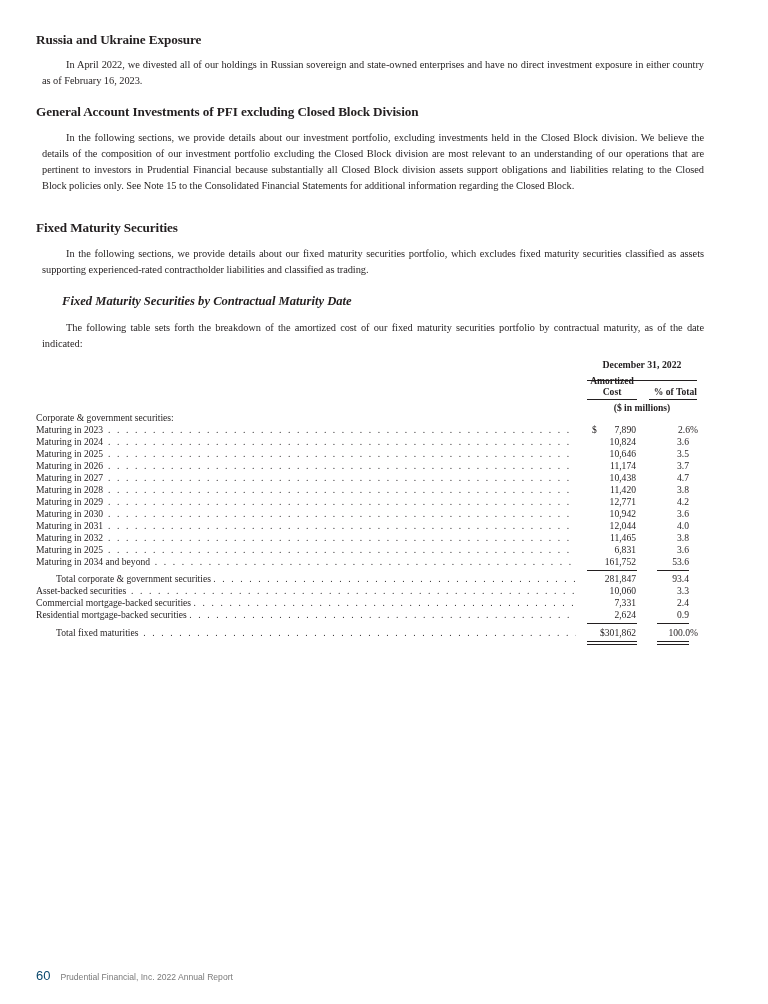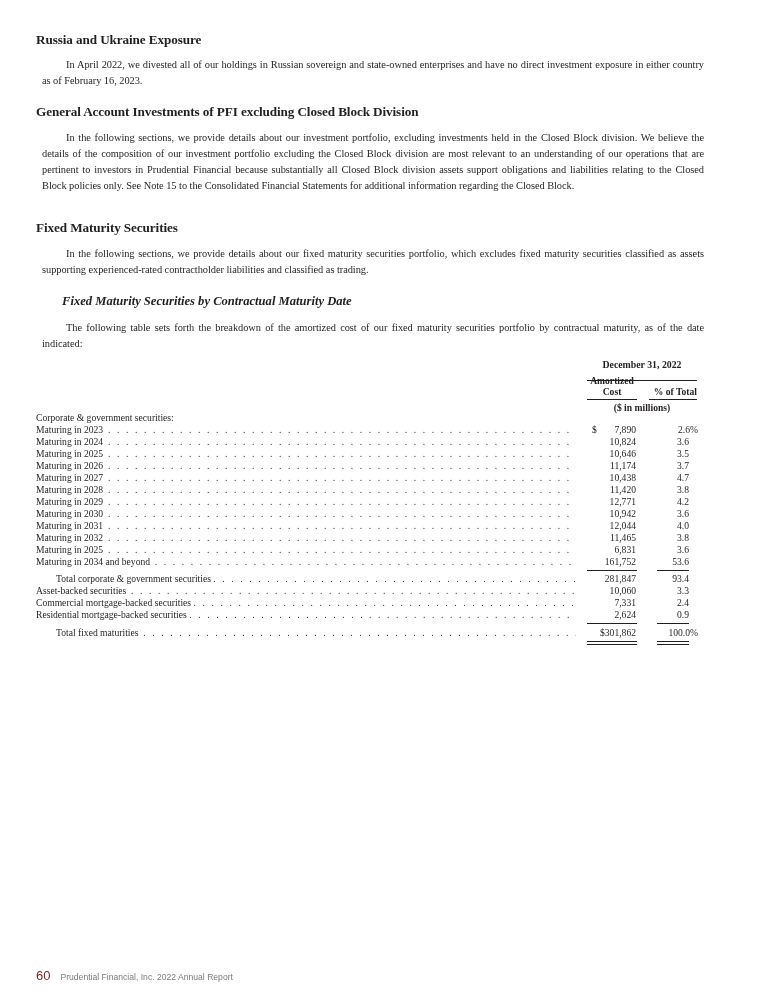--- a/index.html
+++ b/index.html
@@ -51,21 +51,21 @@
     .row .lbl { position: absolute; left: 0; width: 540px; overflow: hidden; }
     .row .lbl.indent { left: 20px; width: 520px; }
     .row .lbl .dots { letter-spacing: 2.1px; color: #231f20; }
     .row .dollar { position: absolute; left: 556px; }
     .row .v1 { position: absolute; right: 62px; text-align: right; }
     .row .v2 { position: absolute; right: 0; text-align: right; }
     .row .v2.nopct { right: 9px; }
     .rule-single { position: absolute; height: 0; border-top: 1.2px solid #231f20; }
     .rule-double { position: absolute; height: 2px; border-top: 1.1px solid #231f20; border-bottom: 1.1px solid #231f20; }
     .footer { position: absolute; left: 36px; top: 966px; white-space: nowrap; }
-    .footer .pg { font-family: "Liberation Sans", sans-serif; font-size: 13px; color: #7f1d1d; }
+    .footer .pg { font-family: "Liberation Sans", sans-serif; font-size: 13px; color: #0c4a6e; }
     .footer .ttl { font-family: "Liberation Sans", sans-serif; font-size: 8.6px; color: #7a7a7a; margin-left: 6px; }
   </style>
 </head>
 <body>
 
 <div class="page">
 
   <h2 style="top:32px">Russia and Ukraine Exposure</h2>
   <p class="para" style="top:51px">In April 2022, we divested all of our holdings in Russian sovereign and state-owned enterprises and have no direct investment exposure in either country as of February 16, 2023.</p>
 

